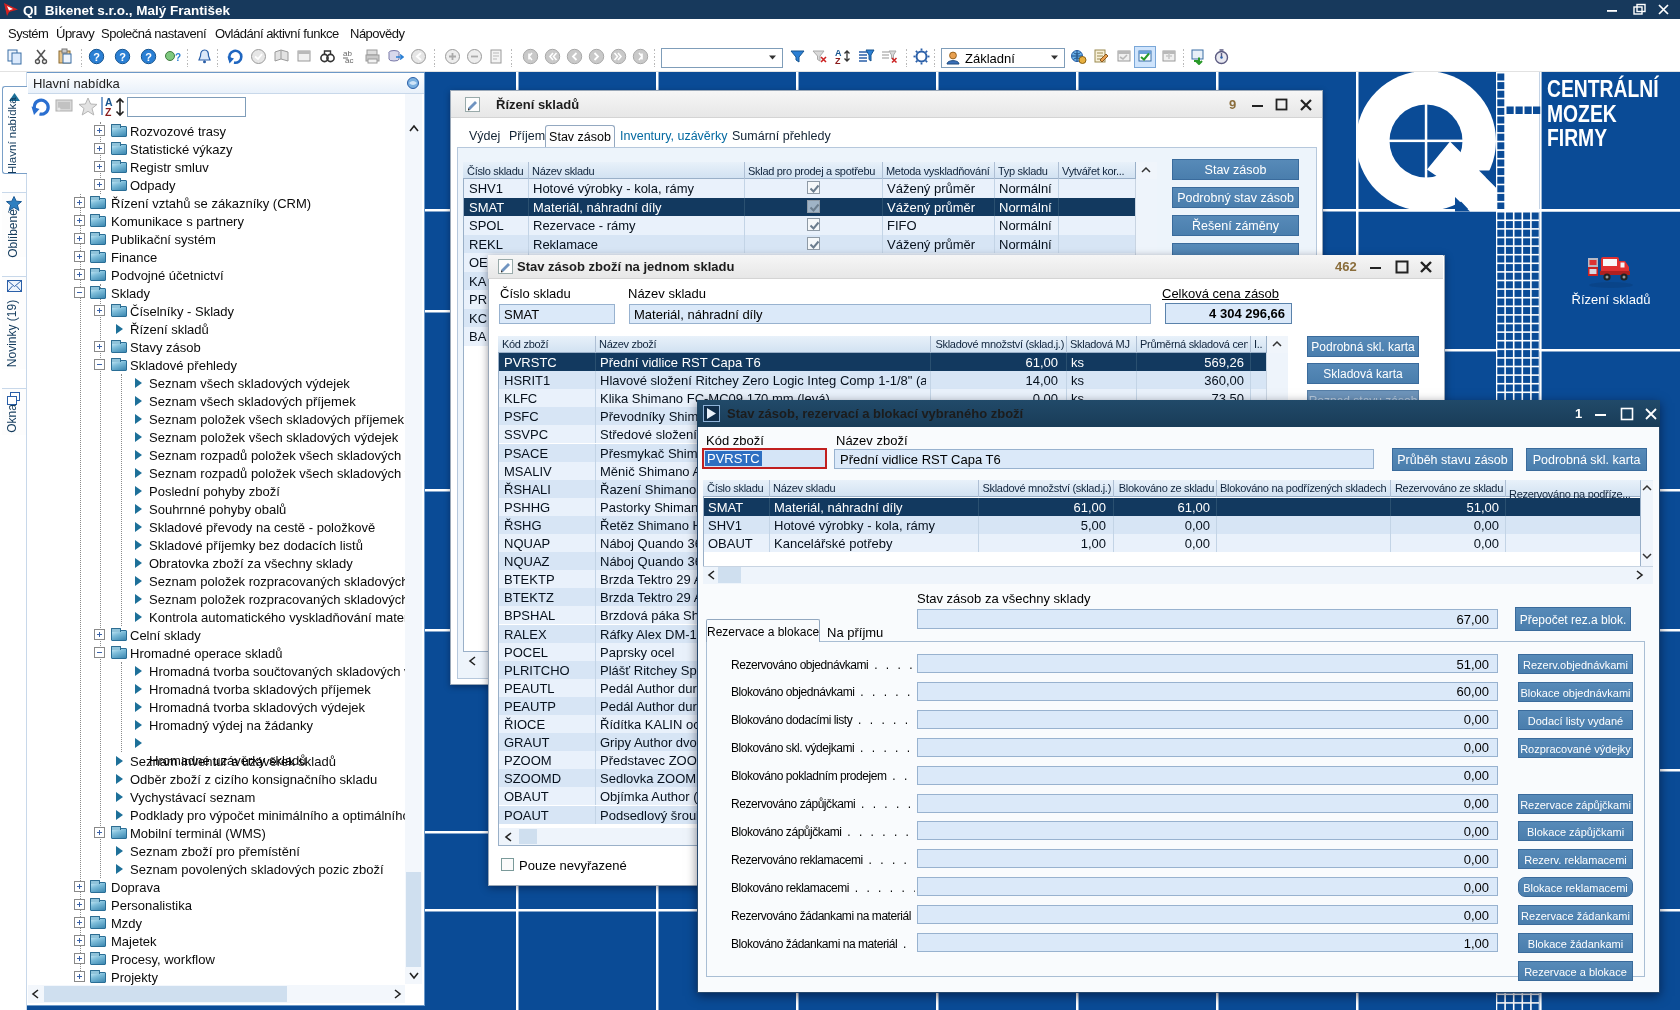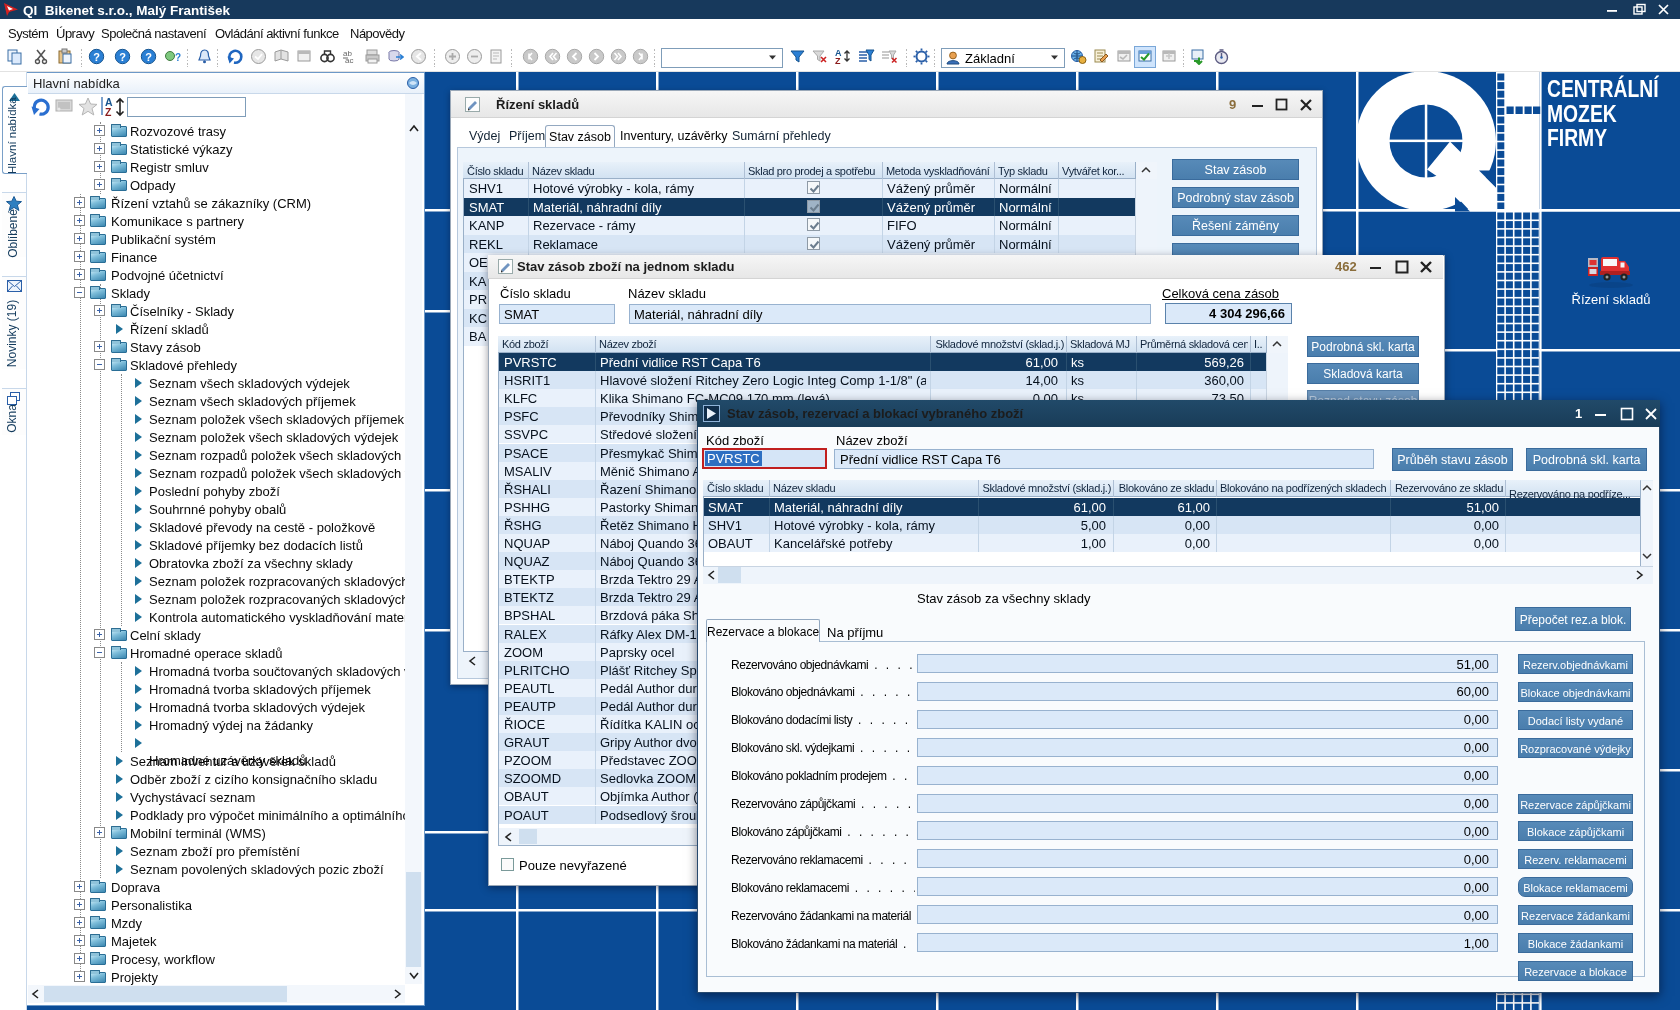--- a/index.html
+++ b/index.html
@@ -575,21 +575,21 @@
   <span class="ab num" style="left:778px;top:6px;">9</span>
   <svg class="ab" style="left:800px;top:7px;" width="64" height="14">
     <rect x="1" y="7" width="11" height="2" fill="#222"></rect>
     <rect x="25.5" y="1.5" width="10" height="10" fill="none" stroke="#222" stroke-width="1.8"></rect>
     <path d="M50 2 L60 12 M60 2 L50 12" stroke="#222" stroke-width="2.2"></path>
   </svg>
  </div>
  <div class="ab" style="left:18px;top:38px;font-size:12.5px;color:#123;">Výdej</div>
  <div class="ab" style="left:58px;top:38px;font-size:12.5px;color:#123;">Příjem</div>
  <div class="ab" style="left:94px;top:34px;width:70px;height:23px;background:#fdfdfe;border:1px solid #93a8c0;border-bottom:none;border-radius:3px 3px 0 0;text-align:center;padding-top:4px;font-size:12.5px;">Stav zásob</div>
- <div class="ab" style="left:169px;top:38px;font-size:12.5px;color:#000000;">Inventury, uzávěrky</div>
+ <div class="ab" style="left:169px;top:38px;font-size:12.5px;color:#0369a1;">Inventury, uzávěrky</div>
  <div class="ab" style="left:281px;top:38px;font-size:12.5px;color:#123;">Sumární přehledy</div>
  <div class="ab" style="left:6px;top:56px;width:860px;height:532px;background:#edf4fb;border:1px solid #b6c8dc;"></div>
 </div>
 
 <div class="ab" style="left:0;top:0;width:1680px;height:1010px;z-index:10;">
       <div class="ab" style="left:463px;top:162px;width:694px;height:490px;background:#fff;border:1px solid #9ab0c8;z-index:11;"></div>
       <div class="ab" style="left:463px;top:162px;width:694px;height:17px;background:linear-gradient(#e8f1fa,#d2e2f2);border-bottom:1px solid #9ab0c8;z-index:12;"></div>
       <div class="hdrc" style="left:467px;top:165px;width:60px;z-index:13;">Číslo skladu</div>
       <div class="ab" style="left:528px;top:162px;width:1px;height:17px;background:#aebfd4;z-index:13;"></div>
       <div class="hdrc" style="left:532px;top:165px;width:211px;z-index:13;">Název skladu</div>
@@ -631,21 +631,21 @@
         <svg width="13" height="13">
           <path d="M2.5 6.5 L5.5 9.5 L10.5 3.5" stroke="#6b7d8e" stroke-width="2" fill="none"></path>
         </svg>
       </div>
       <div class="ab" style="left:528px;top:197.5px;width:1px;height:18.5px;background:#2a5070;z-index:13;"></div>
       <div class="ab" style="left:744px;top:197.5px;width:1px;height:18.5px;background:#2a5070;z-index:13;"></div>
       <div class="ab" style="left:882px;top:197.5px;width:1px;height:18.5px;background:#2a5070;z-index:13;"></div>
       <div class="ab" style="left:994px;top:197.5px;width:1px;height:18.5px;background:#2a5070;z-index:13;"></div>
       <div class="ab" style="left:1058px;top:197.5px;width:1px;height:18.5px;background:#2a5070;z-index:13;"></div>
       <div class="ab" style="left:464px;top:216.0px;width:671px;height:18.5px;background:#e9f1fb;z-index:12;"></div>
-      <div class="cell" style="left:469px;top:218.0px;width:56px;color:#06101c;z-index:13;">KANP</div>
+      <div class="cell" style="left:469px;top:218.0px;width:56px;color:#06101c;z-index:13;">SPOL</div>
       <div class="cell" style="left:533px;top:218.0px;width:208px;color:#06101c;z-index:13;">Rezervace - rámy</div>
       <div class="cell" style="left:887px;top:218.0px;width:104px;color:#06101c;z-index:13;">FIFO</div>
       <div class="cell" style="left:999px;top:218.0px;width:60px;color:#06101c;z-index:13;">Normální</div>
       <div class="chk" style="left:807px;top:218.2px;background:#f5f8fa;z-index:13;">
         <svg width="13" height="13">
           <path d="M2.5 6.5 L5.5 9.5 L10.5 3.5" stroke="#6b7d8e" stroke-width="2" fill="none"></path>
         </svg>
       </div>
       <div class="ab" style="left:528px;top:216.0px;width:1px;height:18.5px;background:#c3d4e6;z-index:13;"></div>
       <div class="ab" style="left:744px;top:216.0px;width:1px;height:18.5px;background:#c3d4e6;z-index:13;"></div>
@@ -862,21 +862,21 @@
       <div class="ab" style="left:1250px;top:606.4000000000003px;width:1px;height:18.1px;background:#c3d4e6;"></div>
       <div class="ab" style="left:499px;top:624.5000000000003px;width:767px;height:18.1px;background:#d7e5f5;"></div>
       <div class="cell" style="left:504px;top:626.5000000000003px;width:86px;color:#06101c;">RALEX</div>
       <div class="cell" style="left:600px;top:626.5000000000003px;width:326px;color:#06101c;">Ráfky Alex DM-18 č</div>
       <div class="ab" style="left:595px;top:624.5000000000003px;width:1px;height:18.1px;background:#c3d4e6;"></div>
       <div class="ab" style="left:930px;top:624.5000000000003px;width:1px;height:18.1px;background:#c3d4e6;"></div>
       <div class="ab" style="left:1066px;top:624.5000000000003px;width:1px;height:18.1px;background:#c3d4e6;"></div>
       <div class="ab" style="left:1136px;top:624.5000000000003px;width:1px;height:18.1px;background:#c3d4e6;"></div>
       <div class="ab" style="left:1250px;top:624.5000000000003px;width:1px;height:18.1px;background:#c3d4e6;"></div>
       <div class="ab" style="left:499px;top:642.6000000000004px;width:767px;height:18.1px;background:#e9f1fb;"></div>
-      <div class="cell" style="left:504px;top:644.6000000000004px;width:86px;color:#06101c;">ZOOM</div>
+      <div class="cell" style="left:504px;top:644.6000000000004px;width:86px;color:#06101c;">POCEL</div>
       <div class="cell" style="left:600px;top:644.6000000000004px;width:326px;color:#06101c;">Paprsky ocel</div>
       <div class="ab" style="left:595px;top:642.6000000000004px;width:1px;height:18.1px;background:#c3d4e6;"></div>
       <div class="ab" style="left:930px;top:642.6000000000004px;width:1px;height:18.1px;background:#c3d4e6;"></div>
       <div class="ab" style="left:1066px;top:642.6000000000004px;width:1px;height:18.1px;background:#c3d4e6;"></div>
       <div class="ab" style="left:1136px;top:642.6000000000004px;width:1px;height:18.1px;background:#c3d4e6;"></div>
       <div class="ab" style="left:1250px;top:642.6000000000004px;width:1px;height:18.1px;background:#c3d4e6;"></div>
       <div class="ab" style="left:499px;top:660.7000000000004px;width:767px;height:18.1px;background:#d7e5f5;"></div>
       <div class="cell" style="left:504px;top:662.7000000000004px;width:86px;color:#06101c;">PLRITCHO</div>
       <div class="cell" style="left:600px;top:662.7000000000004px;width:326px;color:#06101c;">Plášť Ritchey Speed</div>
       <div class="ab" style="left:595px;top:660.7000000000004px;width:1px;height:18.1px;background:#c3d4e6;"></div>
@@ -1042,20 +1042,21 @@
       <div class="ab" style="left:1505px;top:533.5px;width:1px;height:18px;background:#c3d4e6;"></div>
       <div class="sb" style="left:703px;top:566px;width:950px;height:18px;border-top:1px solid #c8d4e2;"></div>
       <svg class="ab" style="left:707px;top:570px;" width="10" height="10">
         <path d="M7 1 L2 5 L7 9" stroke="#222" stroke-width="1.6" fill="none"></path>
       </svg>
       <div class="sbt" style="left:718px;top:567px;width:23px;height:16px;"></div>
       <svg class="ab" style="left:1634px;top:570px;" width="10" height="10">
         <path d="M3 1 L8 5 L3 9" stroke="#222" stroke-width="1.6" fill="none"></path>
       </svg>
       <div class="ab" style="left:917px;top:591px;">Stav zásob za všechny sklady</div>
+      <div class="fld" style="left:917px;top:609px;width:581px;height:20px;padding:2px 8px;text-align:right;">67,00</div>
       <div class="btn" style="left:1515px;top:607px;width:116px;height:24px;line-height:24px;font-size:12px;">Přepočet rez.a blok.</div>
       <div class="ab" style="left:706px;top:619px;width:114px;height:23px;background:#f9fbfd;border:1px solid #93a8c0;border-bottom:none;border-radius:2px 2px 0 0;text-align:center;padding-top:5px;z-index:31;font-size:12px;">Rezervace a blokace</div>
       <div class="ab" style="left:827px;top:625px;">Na příjmu</div>
       <div class="ab" style="left:706px;top:641px;width:939px;height:336px;border:1px solid #a9bed4;"></div>
       <div class="ab" style="left:731px;top:657.5px;width:184px;overflow:hidden;font-size:12px;letter-spacing:-0.45px;">Rezervováno objednávkami<span style="letter-spacing:2.5px;"> . . . . . . . . . . . . . . </span></div>
       <div class="fld" style="left:917px;top:654.0px;width:581px;height:19px;padding:1.5px 8px;text-align:right;">51,00</div>
       <div class="btn" style="left:1518px;top:654.0px;width:115px;height:20px;line-height:20px;font-size:11px;">Rezerv.objednávkami</div>
       <div class="ab" style="left:731px;top:685.4px;width:184px;overflow:hidden;font-size:12px;letter-spacing:-0.45px;">Blokováno objednávkami<span style="letter-spacing:2.5px;"> . . . . . . . . . . . . . . </span></div>
       <div class="fld" style="left:917px;top:681.9px;width:581px;height:19px;padding:1.5px 8px;text-align:right;">60,00</div>
       <div class="btn" style="left:1518px;top:681.9px;width:115px;height:20px;line-height:20px;font-size:11px;">Blokace objednávkami</div>

